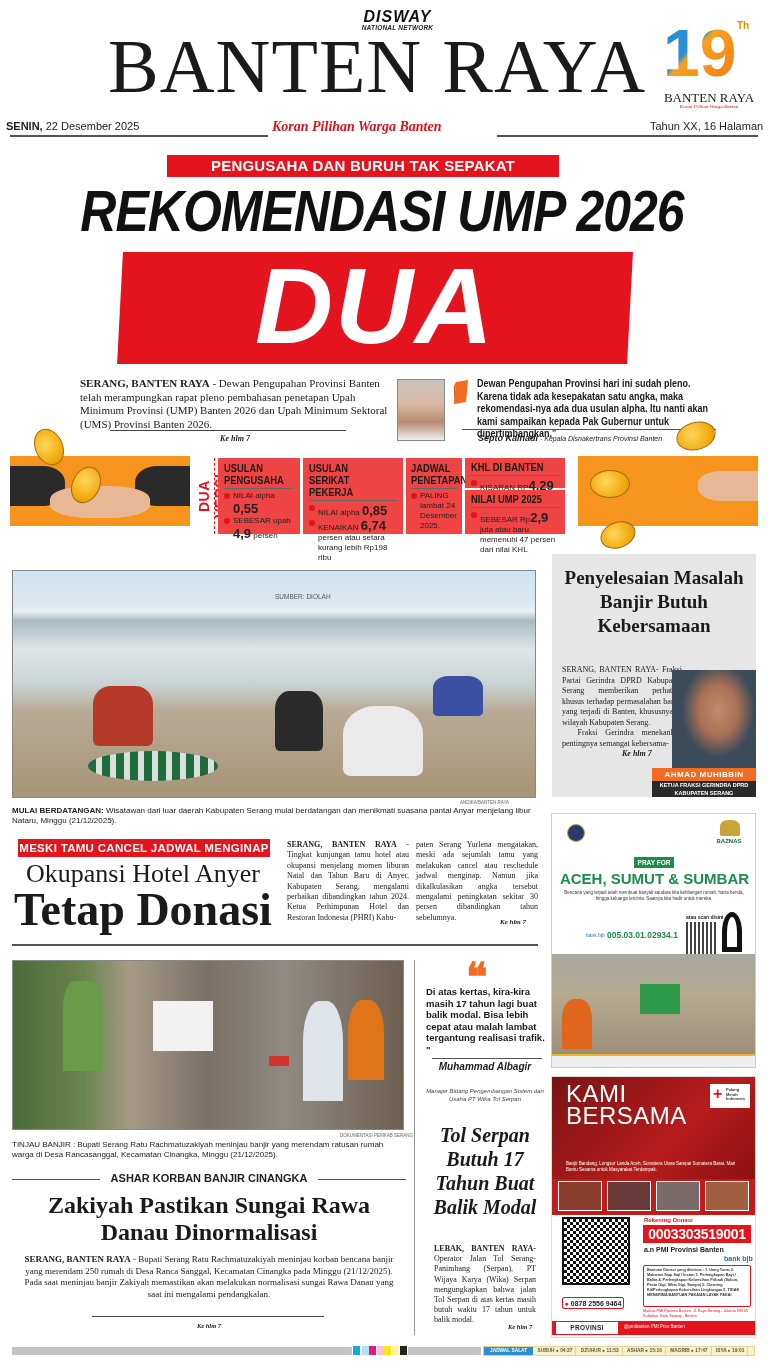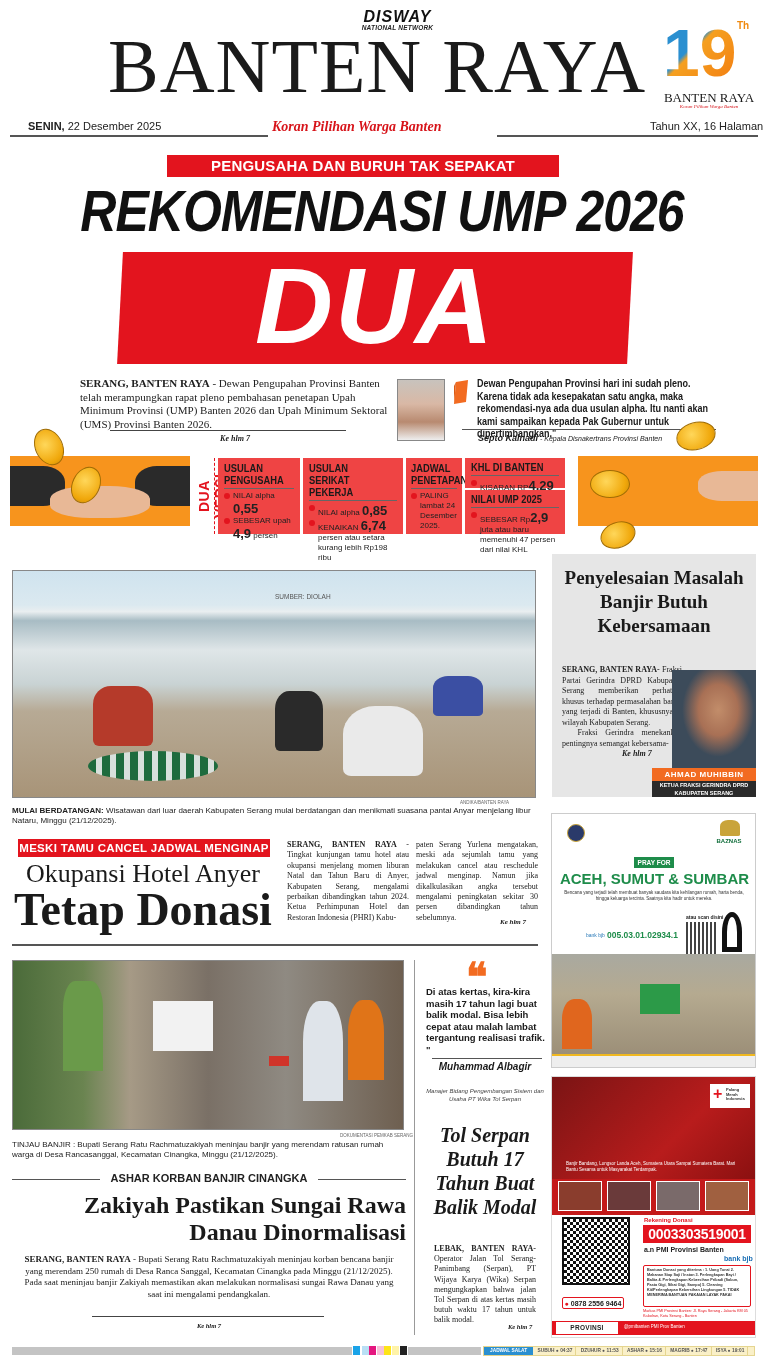--- a/index.html
+++ b/index.html
@@ -9,21 +9,21 @@
 
 #disway{left:360px;top:10px;width:75px;text-align:center}
 #disway .d1{font:italic 900 16px "Liberation Sans",sans-serif;color:#111;letter-spacing:1px;line-height:14px}
 #disway .d2{font:italic 700 6.5px "Liberation Sans",sans-serif;color:#222;letter-spacing:.2px}
 #masthead{left:108px;top:26px;width:530px;font:400 76px "Liberation Serif",serif;letter-spacing:1px;line-height:80px;color:#1a1a1a;transform:scaleX(1.0);white-space:nowrap}
 #anniv{left:655px;top:18px;width:105px;height:100px}
 #anniv .num{position:absolute;left:8px;top:0;font:900 66px "Liberation Sans",sans-serif;line-height:70px;background:linear-gradient(135deg,#2a8fd0 0%,#2a8fd0 40%,#f5a020 45%,#f27a10 100%);-webkit-background-clip:text;color:transparent}
 #anniv .th{position:absolute;left:82px;top:2px;font:700 10px "Liberation Sans",sans-serif;color:#f08a10}
 #anniv .br{position:absolute;left:4px;top:72px;width:100px;text-align:center;font:400 13px "Liberation Serif",serif;color:#1a1a1a}
 #anniv .tag{position:absolute;left:4px;top:86px;width:100px;text-align:center;font:italic 5px "Liberation Serif",serif;color:#d7141a}
-#dateline{left:28px;top:120px;font:400 11px "Liberation Sans",sans-serif;color:#222}
+#dateline{left:6px;top:120px;font:400 11px "Liberation Sans",sans-serif;color:#222}
 #dateline b{font-weight:700}
 #slogan{left:272px;top:119px;font:italic 700 14px "Liberation Serif",serif;color:#d7141a}
 #edition{left:650px;top:120px;font:400 11px "Liberation Sans",sans-serif;color:#222}
 .rule-l{left:10px;top:135px;width:258px;height:1.5px;background:#555}
 .rule-r{left:497px;top:135px;width:261px;height:1.5px;background:#555}
 
 
 #kicker{left:167px;top:155px;width:224px;height:22px;background:#e3141e;color:#fff;font:700 15px "Liberation Sans",sans-serif;text-align:center;line-height:22px;letter-spacing:.2px;width:392px;transform:none}
 #head1{left:22px;top:183px;width:720px;text-align:center;font:italic 900 50px "Liberation Sans",sans-serif;letter-spacing:-1px;line-height:56px;color:#111;transform:scaleY(1.15)}
 #redbox{left:120px;top:252px;width:510px;height:112px;background:#e3141e;transform:skewX(-3deg)}
@@ -58,21 +58,21 @@
 
 #photo1{left:12px;top:570px;width:524px;height:228px;border:1px solid #888;background:linear-gradient(180deg,#cfe3ee 0%,#dbe9f0 15%,#e9eef0 18%,#a8bcc4 22%,#dfe6e8 35%,#c9d3d4 50%,#b7aa95 62%,#a89478 100%)}
 #photo1-src{left:275px;top:593px;font:400 6.5px "Liberation Sans",sans-serif;color:#555}
 #photo1-credit{left:460px;top:800px;font:400 4.5px "Liberation Sans",sans-serif;color:#666}
 #caption1{left:12px;top:806px;width:524px;font:400 8px "Liberation Sans",sans-serif;line-height:10px;color:#222}
 
 
 #side1{left:552px;top:554px;width:204px;height:243px;background:#e6e6e6}
 #side1-title{left:552px;top:566px;width:204px;text-align:center;font:700 19px "Liberation Serif",serif;line-height:24px;color:#1a1a1a}
 #side1-body{left:562px;top:665px;width:120px;font:400 8px "Liberation Serif",serif;line-height:10.5px;color:#222;text-align:justify}
-#side1-body b{font-weight:700}
+#side1-body b{font-weight:400}
 #side1-photo{left:672px;top:670px;width:84px;height:100px;background:radial-gradient(ellipse at 55% 40%,#c28d6a 0%,#a87055 30%,#3c4b5a 55%,#3c4b5a 100%)}
 #side1-name{left:652px;top:768px;width:104px;height:13px;background:#f26b21;color:#fff;font:700 8px "Liberation Sans",sans-serif;text-align:center;line-height:13px;letter-spacing:.5px}
 #side1-role{left:652px;top:781px;width:104px;height:16px;background:#2a2a2a;color:#fff;font:700 5.5px "Liberation Sans",sans-serif;text-align:center;line-height:7.5px;padding-top:1px}
 
 
 #kicker2{left:18px;top:839px;width:252px;height:18px;background:#e3141e;color:#fff;font:700 11.5px "Liberation Sans",sans-serif;text-align:center;line-height:18px;letter-spacing:.3px}
 #hotel-h1{left:12px;top:858px;width:262px;text-align:center;font:400 26px "Liberation Serif",serif;line-height:32px;color:#1a1a1a}
 #hotel-h2{left:12px;top:882px;width:262px;text-align:center;font:700 46px "Liberation Serif",serif;line-height:56px;color:#1a1a1a}
 #hotel-c1{left:287px;top:840px;width:122px;font:400 8px "Liberation Serif",serif;line-height:10.4px;text-align:justify;color:#222}
 #hotel-c1 b{font-weight:700}
@@ -118,21 +118,21 @@
 #ad2 .prov{position:absolute;left:4px;top:245px;width:62px;height:12px;background:#fff;font:900 6.5px "Liberation Sans",sans-serif;color:#222;line-height:12px;text-align:center;letter-spacing:.3px}
 #ad2 .soc{position:absolute;left:72px;top:247px;font:400 4.5px "Liberation Sans",sans-serif;color:#fff}
 
 
 #photo2{left:12px;top:960px;width:392px;height:170px;border:1px solid #888;background:linear-gradient(90deg,#4b6b3a 0%,#6a8450 18%,#a69a86 30%,#7a7066 50%,#8f8a82 70%,#6e5f50 100%)}
 #photo2-vest{left:348px;top:1000px;width:36px;height:80px;background:#e07418;border-radius:40% 40% 0 0}
 #photo2-credit{left:340px;top:1133px;font:400 4.5px "Liberation Sans",sans-serif;color:#666}
 #caption2{left:12px;top:1140px;width:394px;font:400 8px "Liberation Sans",sans-serif;line-height:10px;color:#222}
 #flood-kicker{left:12px;top:1172px;width:394px;text-align:center;font:700 11px "Liberation Sans",sans-serif;color:#222}
 .kick-line{top:1179px;height:1px;background:#555}
-#flood-head{left:12px;top:1192px;width:394px;text-align:right;font:700 24px "Liberation Serif",serif;line-height:27px;color:#1a1a1a}
+#flood-head{left:12px;top:1192px;width:394px;text-align:center;font:700 24px "Liberation Serif",serif;line-height:27px;color:#1a1a1a}
 #flood-body{left:22px;top:1254px;width:374px;text-align:center;font:400 9px "Liberation Serif",serif;line-height:11.5px;color:#222}
 #flood-body b{font-weight:700}
 #flood-rule{left:92px;top:1316px;width:232px;height:1px;background:#444}
 #flood-more{left:12px;top:1322px;width:394px;text-align:center;font:italic 700 6.5px "Liberation Serif",serif}
 
 
 #tol-rule{left:414px;top:960px;width:1px;height:375px;background:#999}
 #tol-quote-mark{left:466px;top:960px;font:900 40px "Liberation Serif",serif;color:#f26b21;line-height:36px}
 #tol-quote{left:426px;top:986px;width:120px;font:700 9.5px "Liberation Sans",sans-serif;line-height:11.5px;color:#1a1a1a}
 #tol-qrule{left:432px;top:1058px;width:110px;height:1px;background:#555}
@@ -299,20 +299,21 @@
 <div id="tol-quote" class="abs">Di atas kertas, kira-kira masih 17 tahun lagi buat balik modal. Bisa lebih cepat atau malah lambat tergantung realisasi trafik. "</div>
 <div id="tol-qrule" class="abs"></div>
 <div id="tol-by" class="abs">Muhammad Albagir</div>
 <div id="tol-role" class="abs">Manajer Bidang Pengembangan Sistem dan Usaha PT Wika Tol Serpan</div>
 <div id="tol-head" class="abs">Tol Serpan Butuh 17 Tahun Buat Balik Modal</div>
 <div id="tol-body" class="abs"><b>LEBAK, BANTEN RAYA-</b><span> Operator Jalan Tol Serang-Panimbang (Serpan), PT Wijaya Karya (Wika) Serpan mengungkapkan bahwa jalan Tol Serpan di atas kertas masih butuh waktu 17 tahun untuk balik modal.</span></div>
 <div id="tol-more" class="abs">Ke hlm 7</div>
 
 <div id="ad2" class="abs">
   <div class="top"></div>
+  <div class="kami"><span>KAMI</span><br><span>BERSAMA</span></div>
   <div class="pmi">
       <span>Palang Merah Indonesia</span>
     </div>
   <div class="sub">Banjir Bandang, Longsor Landa Aceh, Sumatera Utara Sampai Sumatera Barat. Mari Bantu Sesama untuk Masyarakat Terdampak.</div>
   <div class="strip"></div>
   <div class="thumb" style="left:6px"></div>
   <div class="thumb" style="left:55px;background:#6a3a3a"></div>
   <div class="thumb" style="left:104px;background:#7a6a6a"></div>
   <div class="thumb" style="left:153px;background:#a06040"></div>
   <div class="qr"></div>

